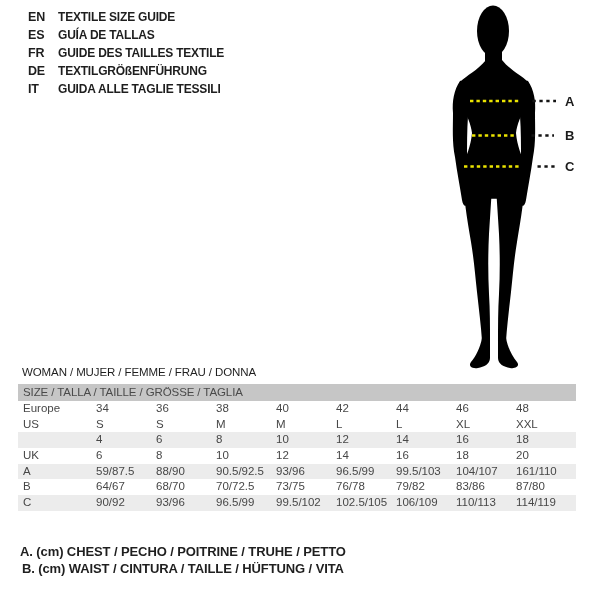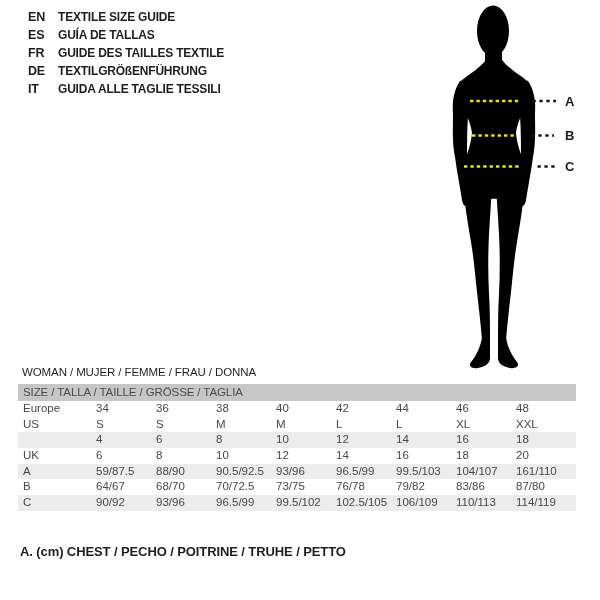--- a/index.html
+++ b/index.html
@@ -189,15 +189,16 @@
           <div class="cell">102.5/105</div>
           <div class="cell">106/109</div>
           <div class="cell">110/113</div>
           <div class="cell">114/119</div>
         </div>
       </div>
   </div>
 
   <div class="measure-legend" id="measure-legend">
       <div class="legend-line">A. (cm) CHEST / PECHO / POITRINE / TRUHE / PETTO</div>
+      <div class="legend-line">B. (cm) WAIST / CINTURA / TAILLE / HÜFTUNG / VITA</div>
     </div>
 
 </div>
 
 </body></html>

